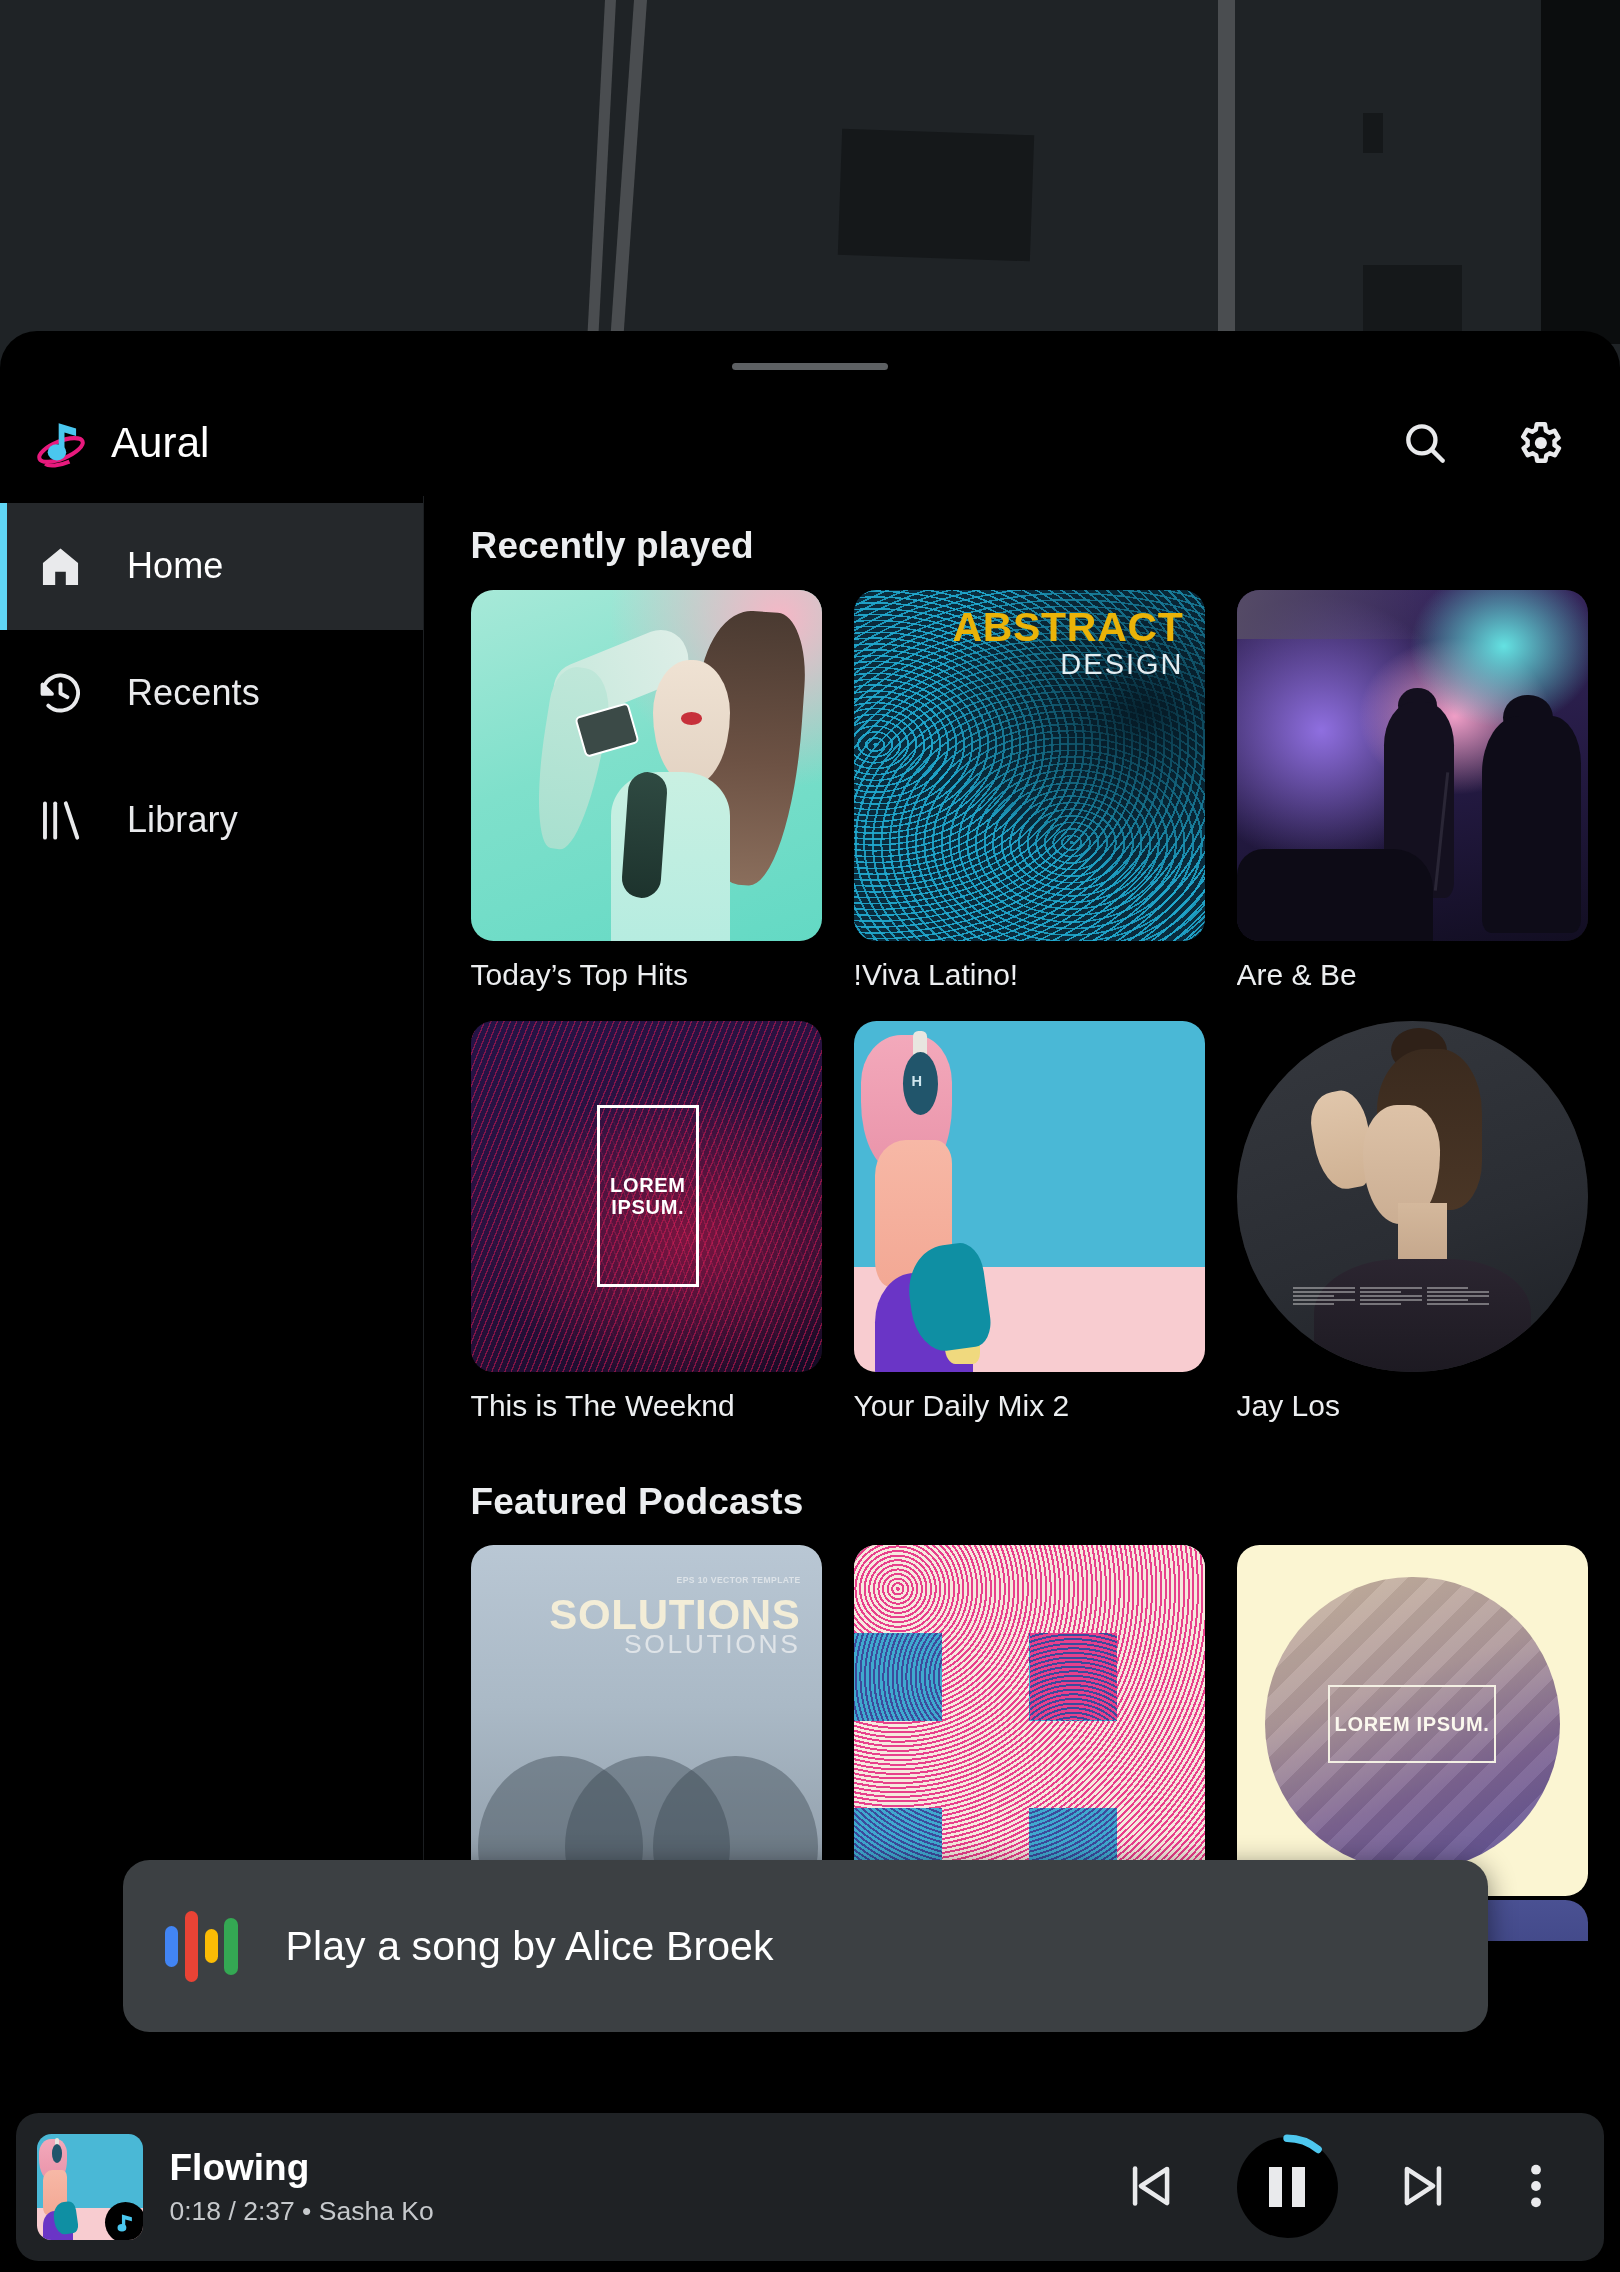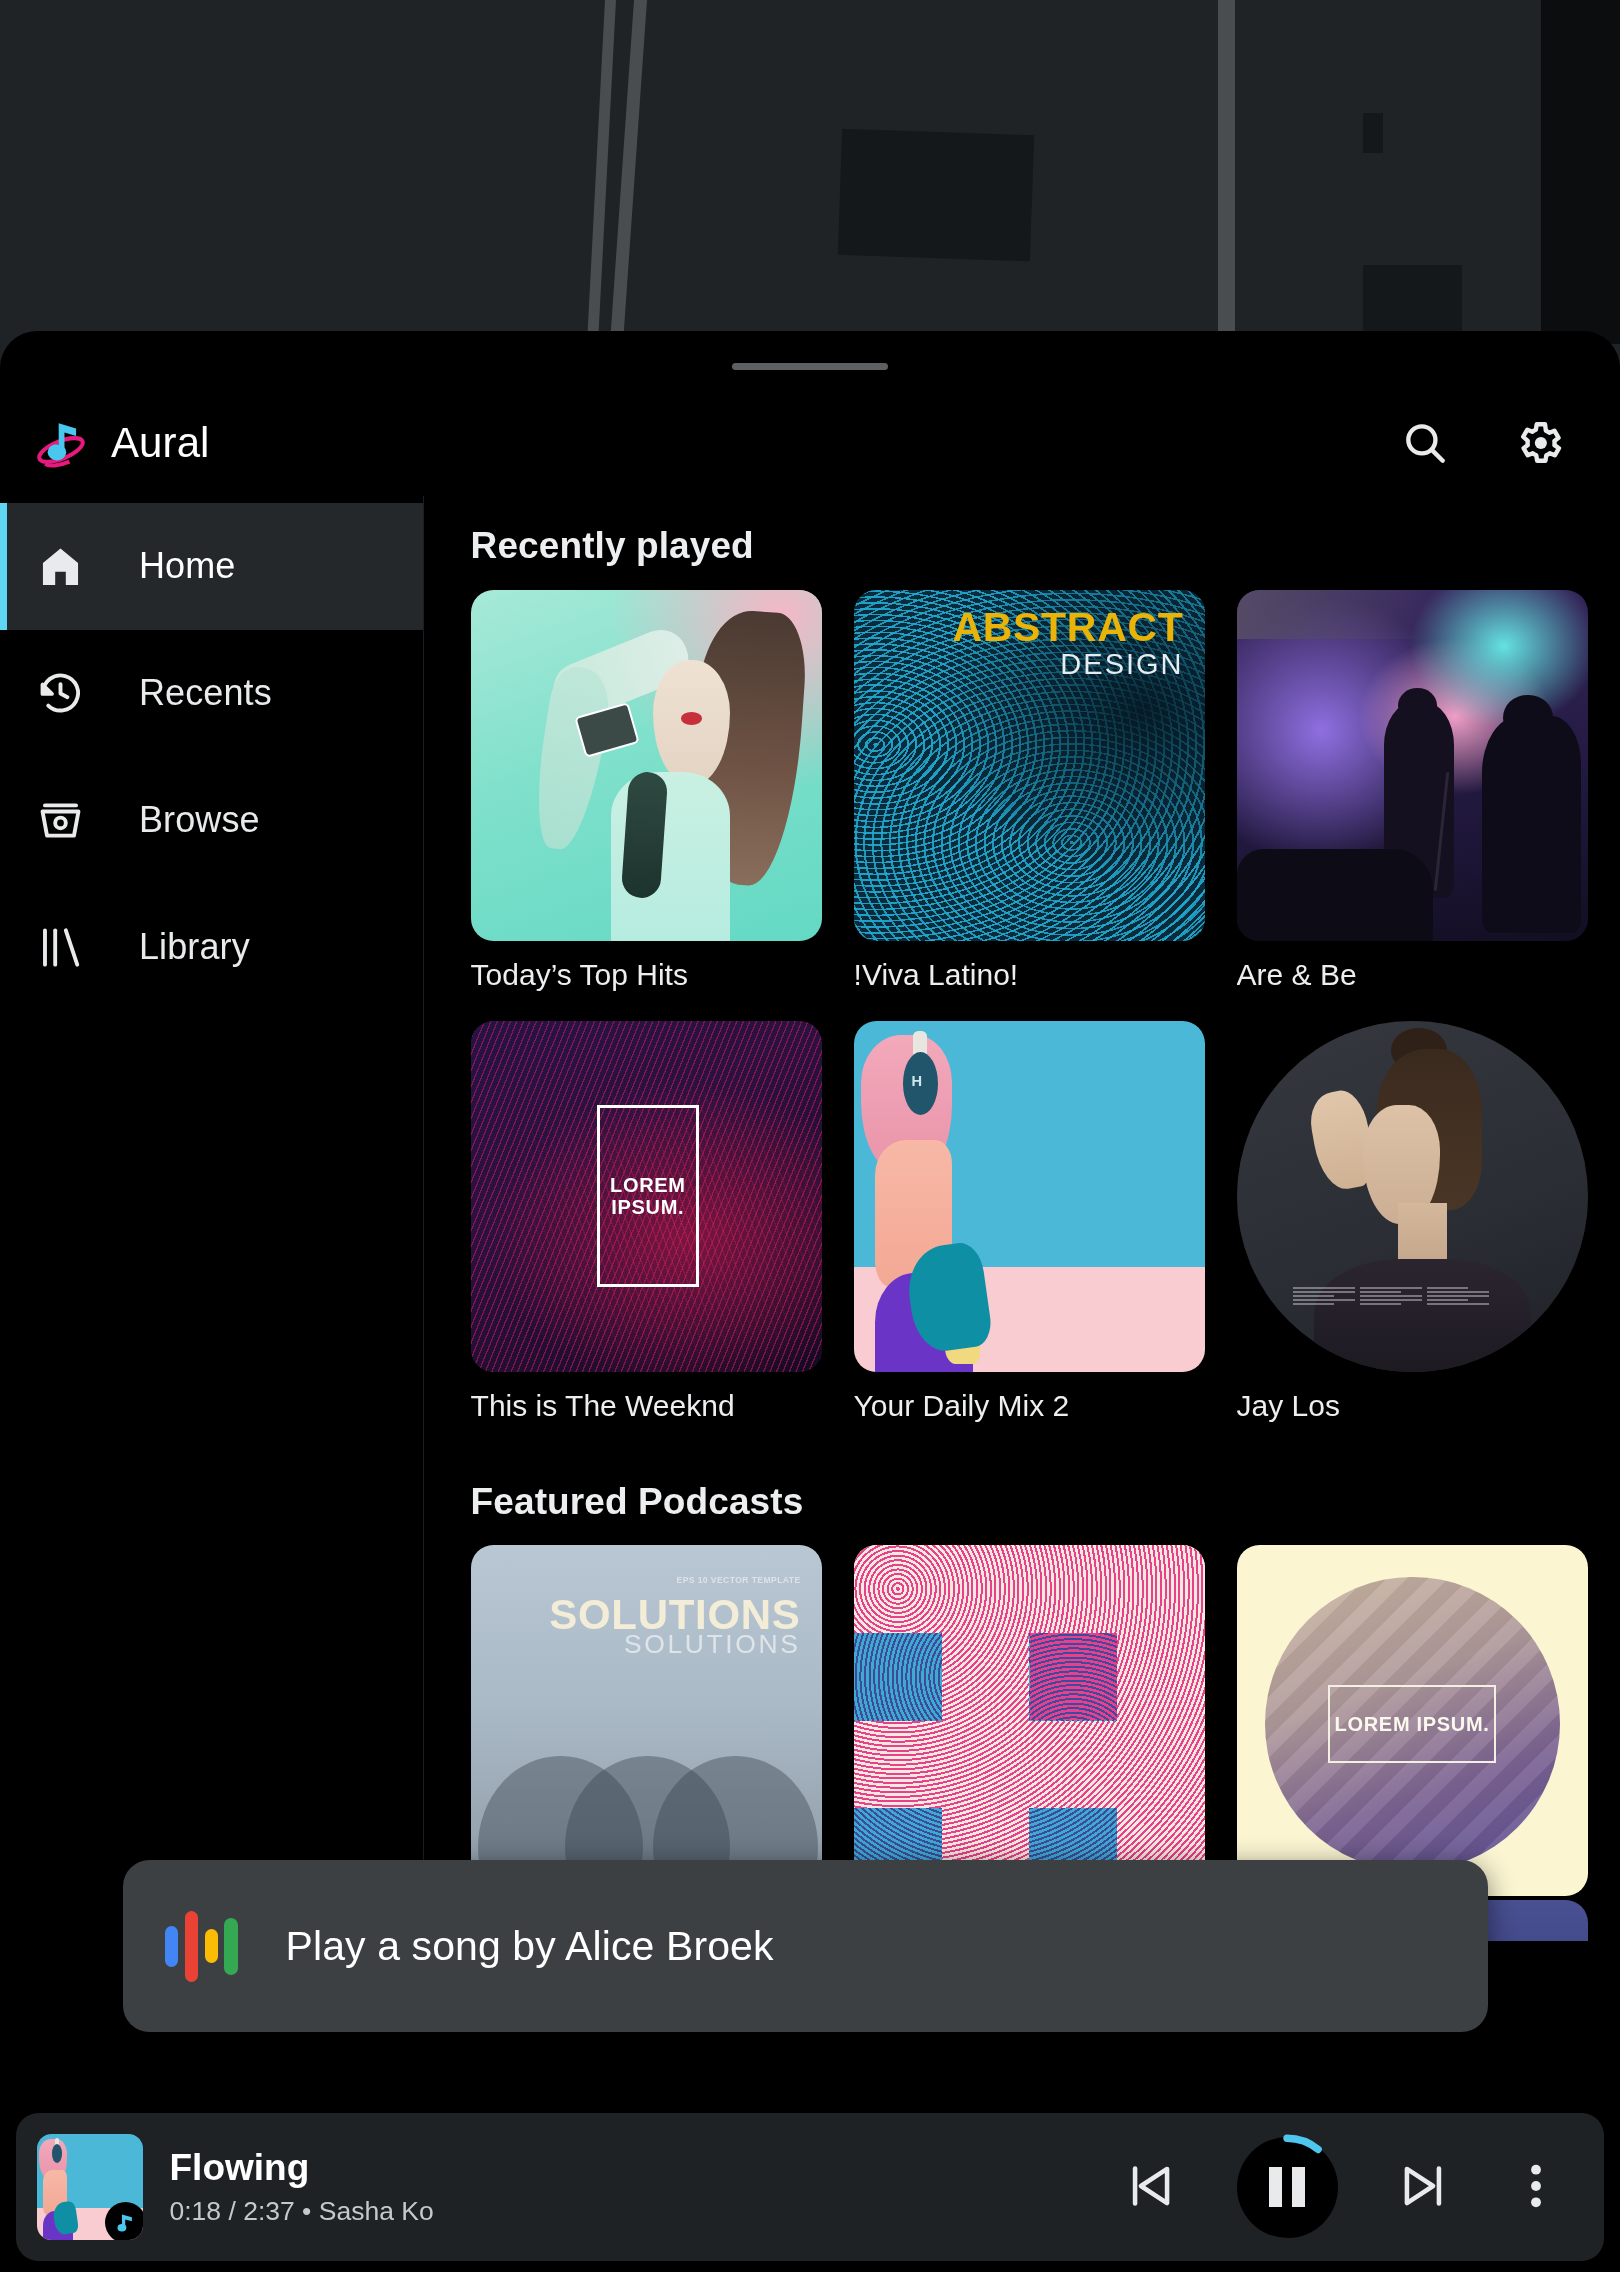--- a/index.html
+++ b/index.html
@@ -89,21 +89,21 @@
   }
   .nav-item.active { background: #25282b; }
   .nav-item.active::before {
     content: ""; position: absolute; left: 0; top: 0;
     width: 6.6px; height: 100%;
     background: #60d6f5;
   }
   .nav-icon { width: 49px; height: 49px; flex: 0 0 49px; }
   .nav-label {
     color: #e9eaec; font-size: 36px; font-weight: 400;
-    margin-left: 54px; letter-spacing: 0.1px;
+    margin-left: 42px; letter-spacing: 0.1px;
   }
   .nav-item.active .nav-label { color: #ffffff; }
 
   
   #content {
     flex: 1; position: relative;
     background: #000000;
     padding: 0 0 0 32px;
     overflow: hidden;
   }
@@ -569,30 +569,20 @@
         <svg viewBox="0 0 24 24" width="49" height="49" fill="none" stroke="#e9eaec" stroke-width="1.9" stroke-linecap="round" stroke-linejoin="round">
           <path d="M3.4 11.6a8.6 8.6 0 1 1 2.6 6.3"></path>
           <polyline points="3.2,7.4 3.2,12 7.8,12" fill="#e9eaec" stroke="none"></polyline>
           <path d="M3.2 7.6 L3.2 12.2 L7.8 12.2 Z" fill="#e9eaec"></path>
           <polyline points="12,7.4 12,12 15.4,13.8"></polyline>
         </svg>
       </span>
       <span class="nav-label">Recents</span>
     </div>
 
-    <div class="nav-item">
-      <span class="nav-icon">
-        <svg viewBox="0 0 24 24" width="49" height="49" fill="none" stroke="#e9eaec" stroke-width="1.9" stroke-linejoin="round" stroke-linecap="round">
-          <line x1="4.4" y1="4.6" x2="19.6" y2="4.6"></line>
-          <path d="M3.2 7.6 H20.8 L18.6 19.4 H5.4 Z"></path>
-          <circle cx="12" cy="13.2" r="2.6"></circle>
-        </svg>
-      </span>
-      <span class="nav-label">Browse</span>
-    </div>
 
     <div class="nav-item">
       <span class="nav-icon">
         <svg viewBox="0 0 24 24" width="49" height="49" fill="none" stroke="#e9eaec" stroke-width="1.9" stroke-linecap="round">
           <line x1="4.4" y1="3.6" x2="4.4" y2="20.4"></line>
           <line x1="9.4" y1="3.6" x2="9.4" y2="20.4"></line>
           <line x1="14.6" y1="3.6" x2="20.2" y2="20.4"></line>
         </svg>
       </span>
       <span class="nav-label">Library</span>

